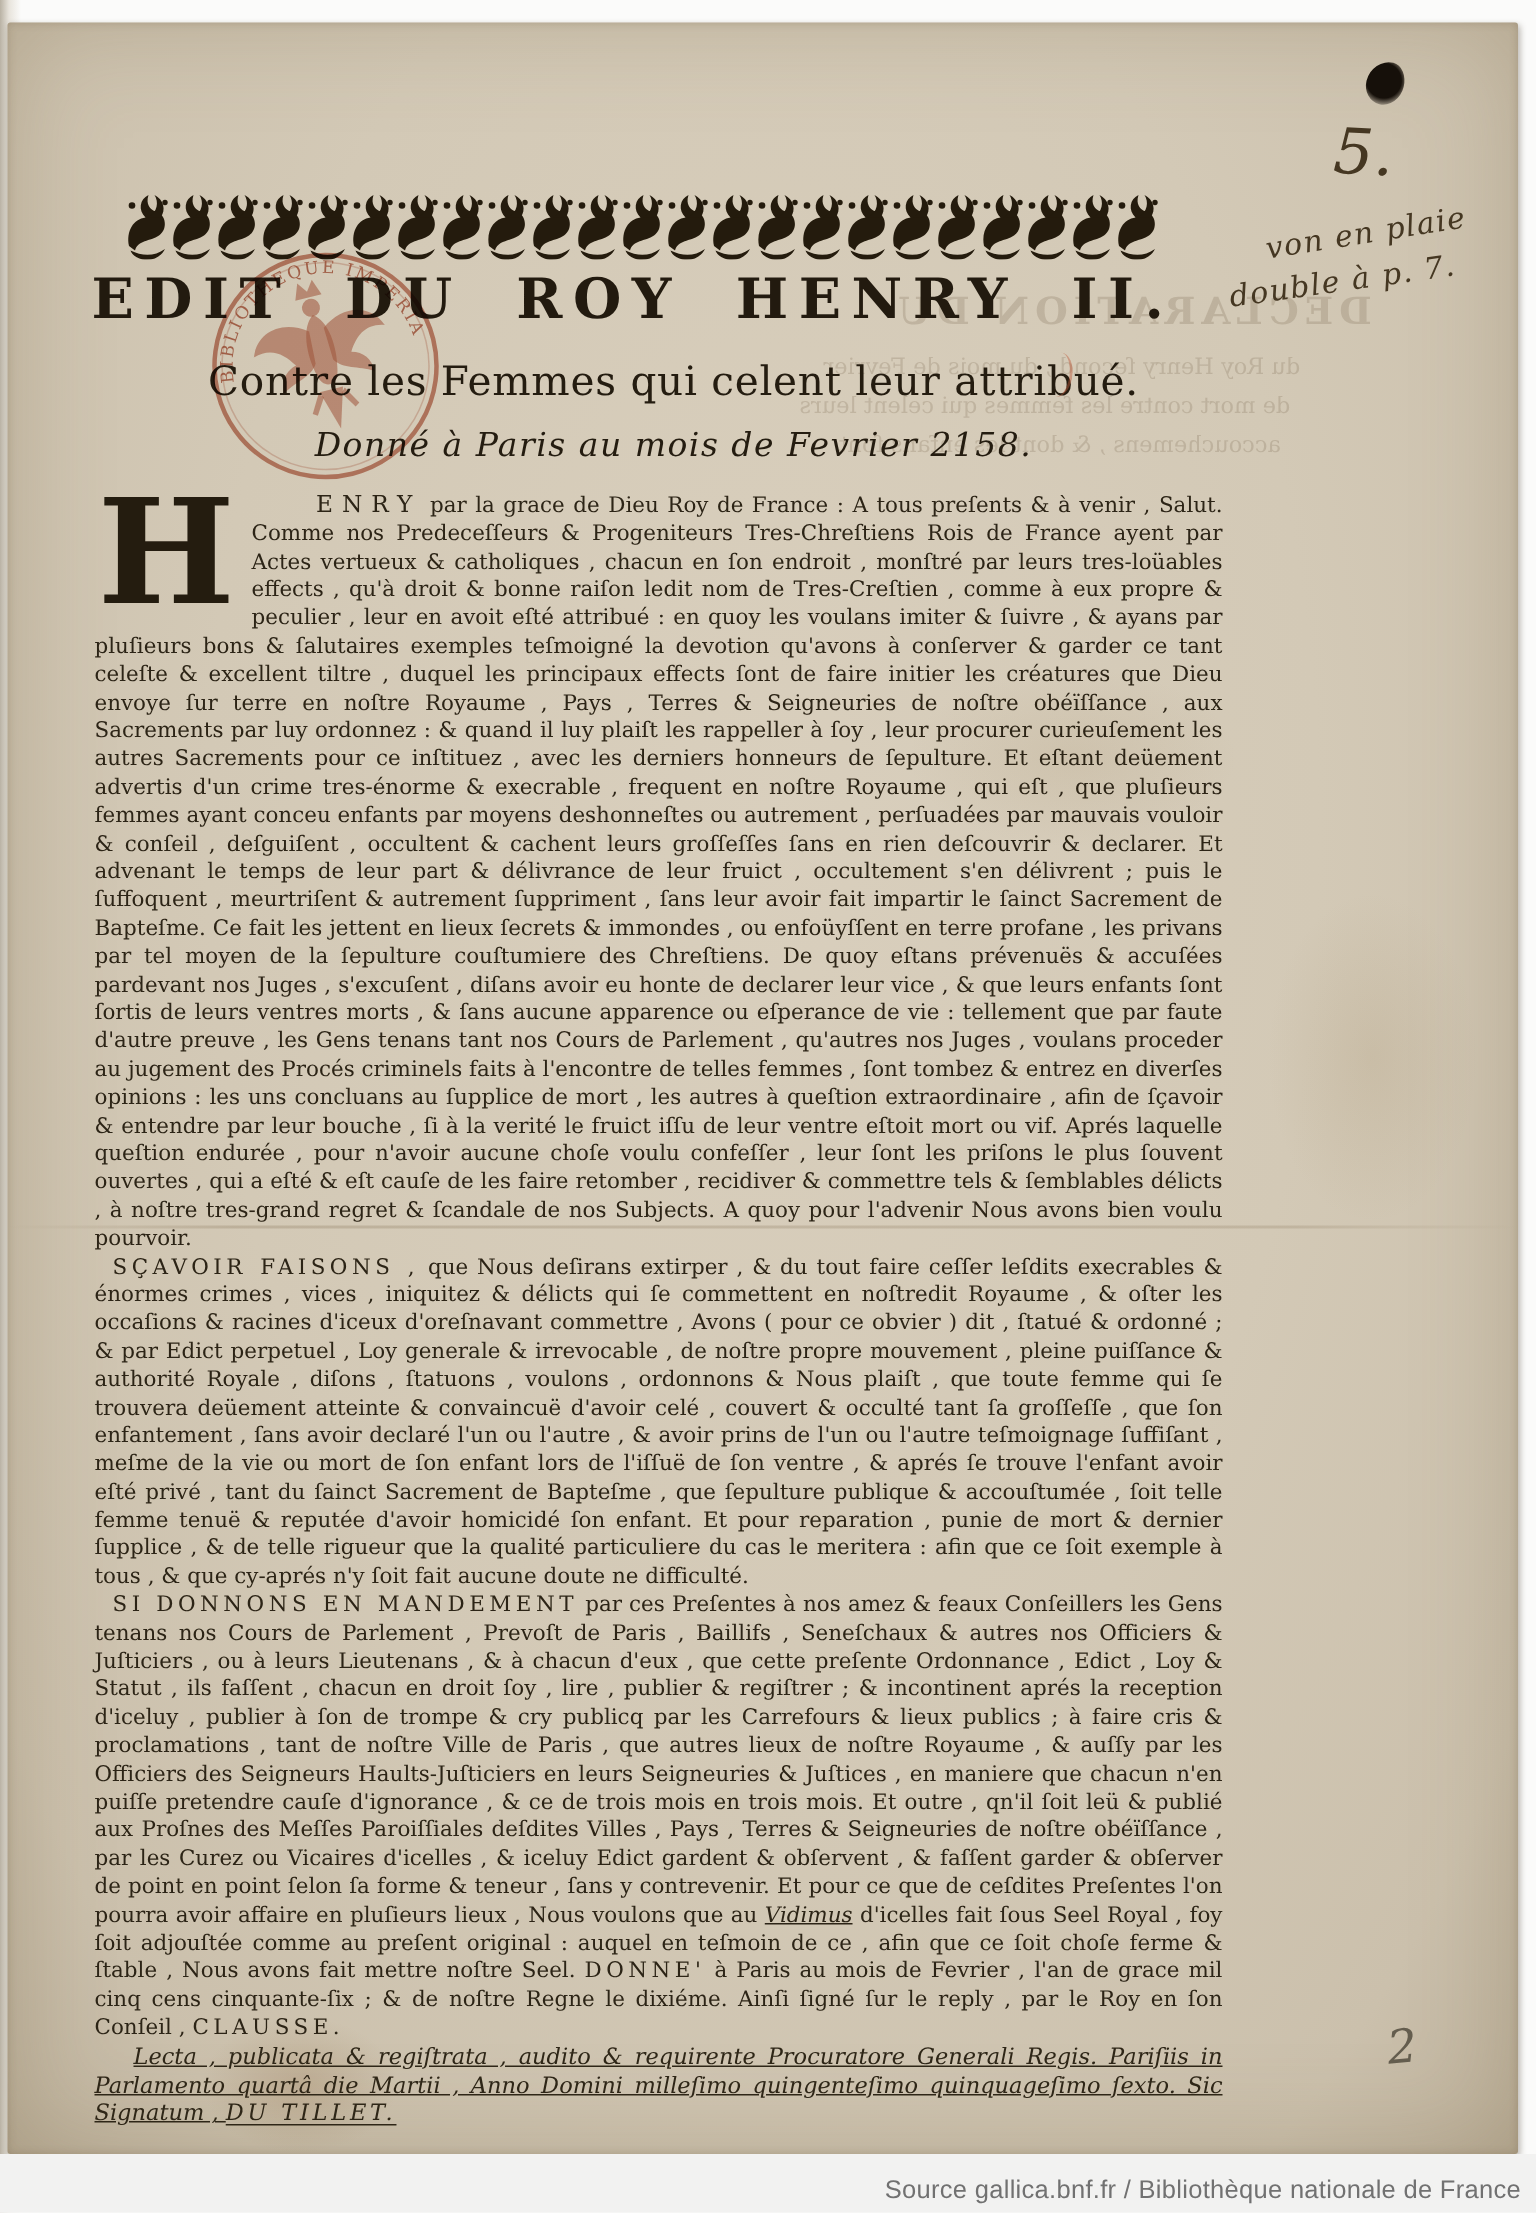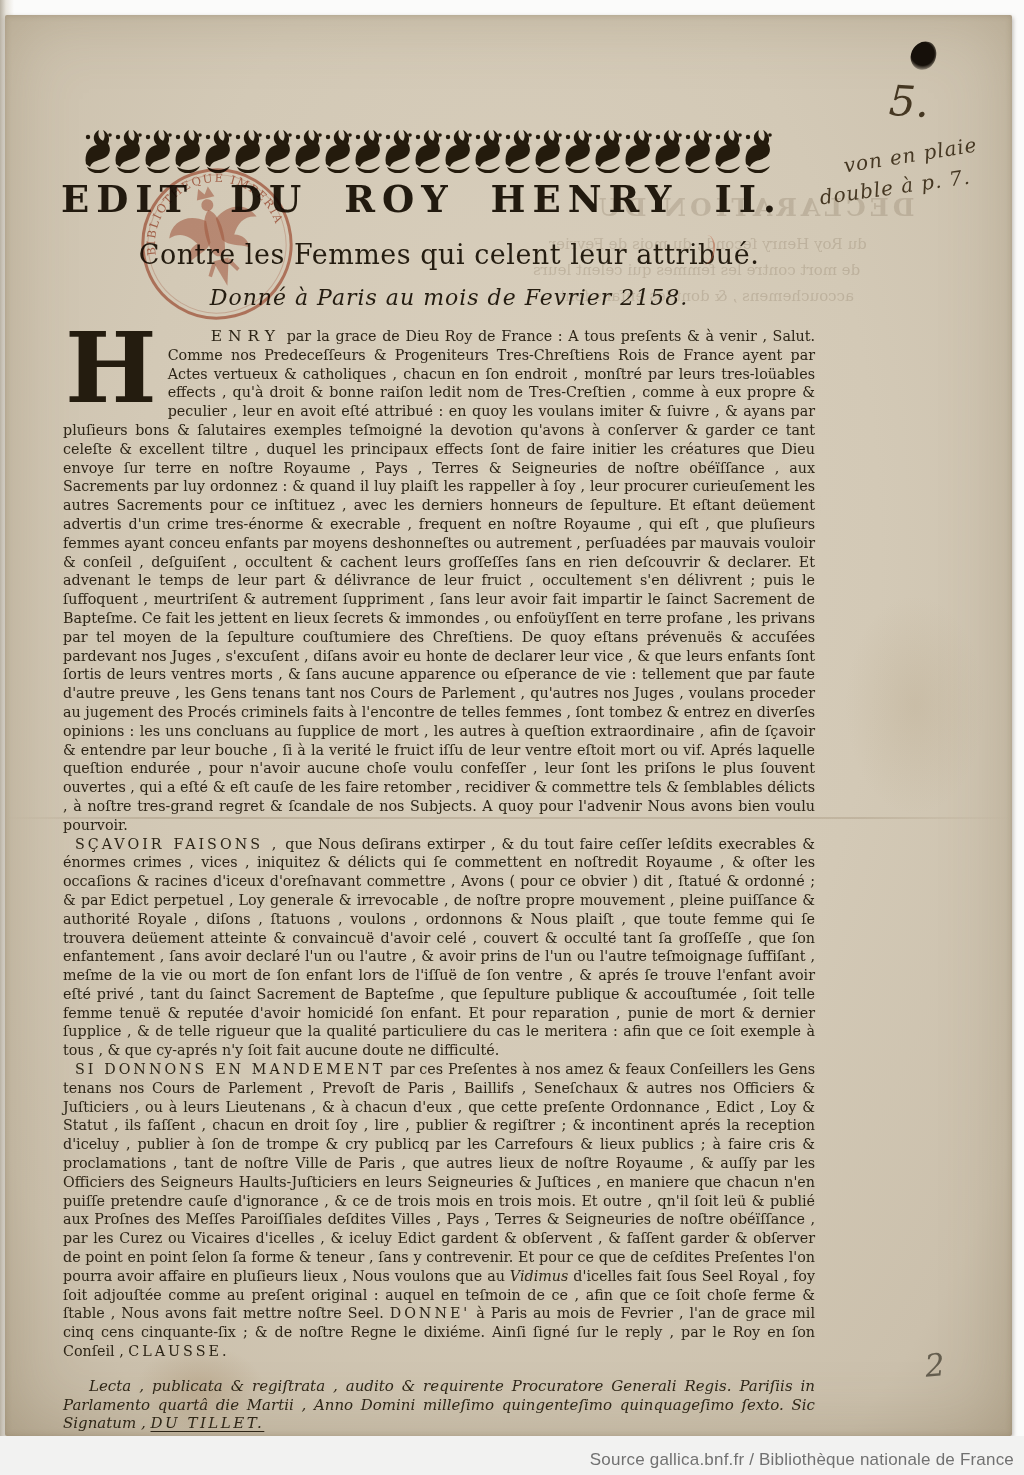--- a/index.html
+++ b/index.html
@@ -35,25 +35,25 @@
   .ghost:nth-child(4){top:116px;left:34px;font-size:15px;}
   .redmark{position:absolute;left:694px;top:220px;width:14px;height:30px;border-right:2px solid rgba(190,90,60,.45);
      border-radius:0 60% 60% 0/0 50% 50% 0;transform:rotate(8deg);}
   
   .stamp{position:absolute;left:133px;top:150px;width:158px;height:158px;mix-blend-mode:multiply;opacity:.92;}
   
   .body-text{position:absolute;left:58px;top:312px;width:752px;color:#2c2416;
      font-size:14.3px;line-height:18.8px;text-align:justify;}
   .para{margin:0;}
   .para.indent{text-indent:12px;}
-  .para.latin{margin-top:16px;font-style:italic;font-size:15px;text-indent:26px;color:#2e2617;}
+  .para.latin{font-style:italic;font-size:15px;text-indent:26px;color:#2e2617;}
   .dropcap{float:left;font-size:97px;line-height:76px;font-weight:bold;margin:3px 11px 0 2px;color:#241c0f;}
   .seg-lead1{letter-spacing:6px;font-size:15.5px;margin-left:43px;}
   .seg-lead{letter-spacing:3px;}
-  .seg-italic{font-style:italic;}
+  .seg-italic{font-style:italic;text-decoration:underline;}
   .seg-signature{letter-spacing:2.5px;font-style:italic;text-decoration:underline;text-decoration-thickness:1px;text-underline-offset:3px;}
   
   .blot{position:absolute;left:906px;top:26px;width:25px;height:29px;
      background:radial-gradient(circle at 45% 45%, #16100a 55%, rgba(22,16,10,.25) 78%, rgba(22,16,10,0) 100%);
      border-radius:58% 42% 52% 48%/55% 48% 52% 45%;transform:rotate(14deg);}
   .hand{position:absolute;font-family:"DejaVu Serif",serif;font-style:italic;color:#453722;}
   .folio{left:884px;top:62px;font-size:42px;transform:rotate(3deg);}
   .note1{left:838px;top:128px;font-size:20px;transform:rotate(-9deg);letter-spacing:1px;}
   .note2{left:814px;top:160px;font-size:20px;transform:rotate(-8deg);letter-spacing:1px;}
   .pencil{left:920px;top:1332px;font-size:31px;color:rgba(82,76,62,.85);transform:rotate(-5deg);font-style:italic;}

